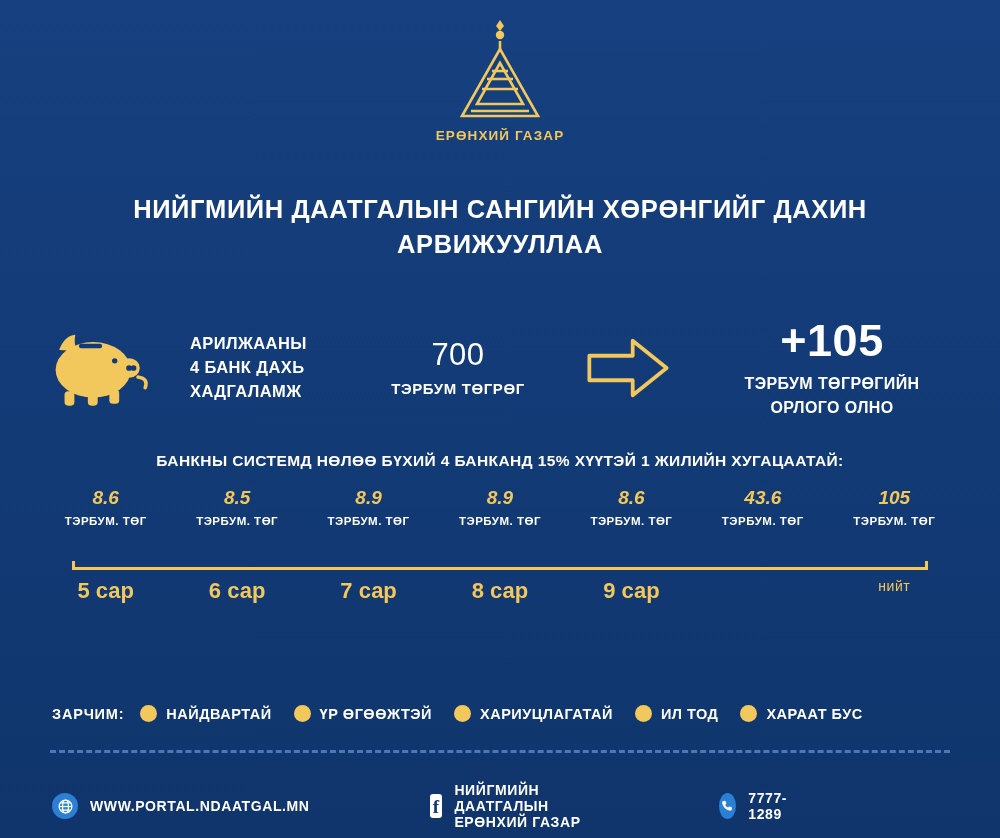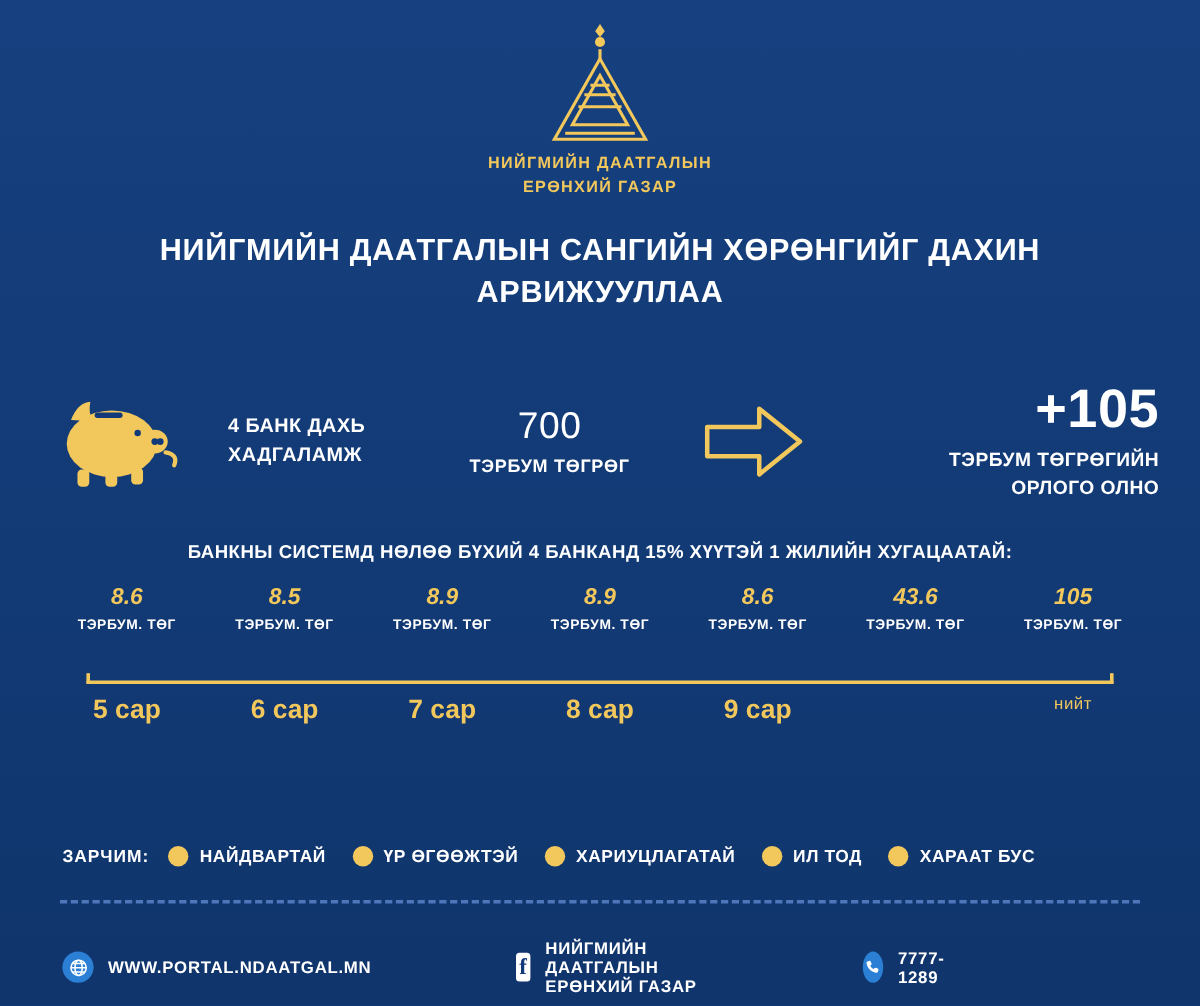--- a/index.html
+++ b/index.html
@@ -62,21 +62,21 @@
     width: 200px; text-align: center;
   }
   .hero-amount .big {
     font-size: 31px; font-weight: normal; letter-spacing: 0.5px; line-height: 1.05;
   }
   .hero-amount .sub {
     margin-top: 8px; font-size: 15px; font-weight: bold; letter-spacing: 0.6px;
   }
   .hero-arrow { width: 140px; display: flex; justify-content: center; }
   .arrow-svg { width: 86px; height: 66px; }
-  .hero-gain { flex: 1; text-align: right; padding-right: 34px; }
+  .hero-gain { flex: 1; text-align: center; padding-right: 34px; }
   .hero-gain .big {
     font-size: 45px; font-weight: bold; letter-spacing: 0.5px; line-height: 1.05;
   }
   .hero-gain .sub {
     margin-top: 8px; font-size: 16px; font-weight: bold; letter-spacing: 0.4px; line-height: 1.45;
   }
 
   
   .breakdown-caption {
     position: absolute; top: 452px; left: 50%; transform: translateX(-50%);
@@ -184,21 +184,20 @@
         <path d="M60 25 L60 34"></path>
         <path d="M60 33 L22 100 L98 100 Z"></path>
         <path d="M60 47 L37 88 L83 88 Z"></path>
         <path d="M42 73 L78 73"></path>
         <path d="M47 63 L73 63"></path>
         <path d="M52 55 L68 55"></path>
         <path d="M31 95 L89 95"></path>
       </g>
     </svg>
     <div class="logo-text">
-      <div>НИЙГМИЙН ДААТГАЛЫН</div>
       <div>ЕРӨНХИЙ ГАЗАР</div>
     </div>
   </div>
 
   <div class="title">НИЙГМИЙН ДААТГАЛЫН САНГИЙН ХӨРӨНГИЙГ ДАХИН АРВИЖУУЛЛАА</div>
 
   <div class="hero">
 
     <div class="hero-pig">
       <svg class="pig-svg" viewBox="0 0 120 96">
@@ -210,20 +209,21 @@
         <circle cx="82" cy="40" r="3" fill="#123a7a"></circle>
         <rect x="42" y="21" width="26" height="5" rx="2.5" fill="#123a7a"></rect>
         <rect x="26" y="74" width="11" height="16" rx="4" fill="#f2c75c"></rect>
         <rect x="52" y="76" width="11" height="14" rx="4" fill="#f2c75c"></rect>
         <rect x="76" y="72" width="11" height="16" rx="4" fill="#f2c75c"></rect>
         <path d="M108 58 q12 2 8 12" stroke="#f2c75c" stroke-width="4" fill="none" stroke-linecap="round"></path>
       </svg>
     </div>
 
     <div class="hero-label">
+      <div>АРИЛЖААНЫ</div>
       <div>4 БАНК ДАХЬ</div>
       <div>ХАДГАЛАМЖ</div>
     </div>
 
     <div class="hero-amount">
       <div class="big">700</div>
       <div class="sub">ТЭРБУМ ТӨГРӨГ</div>
     </div>
 
     <div class="hero-arrow">

